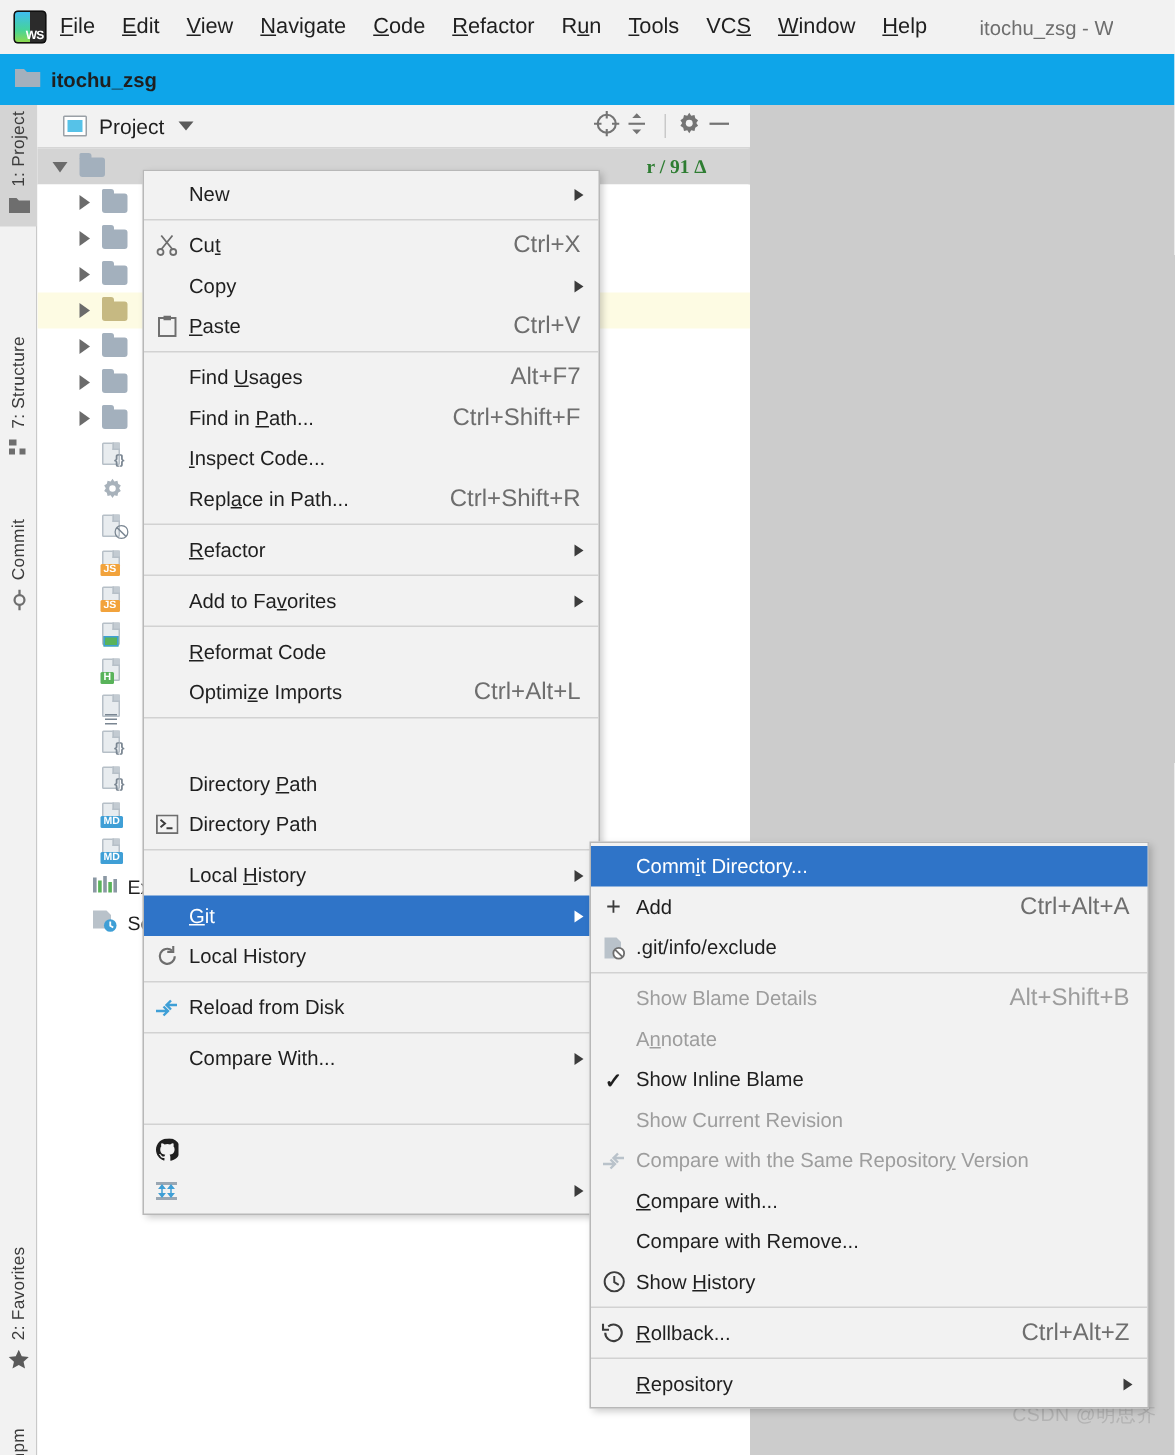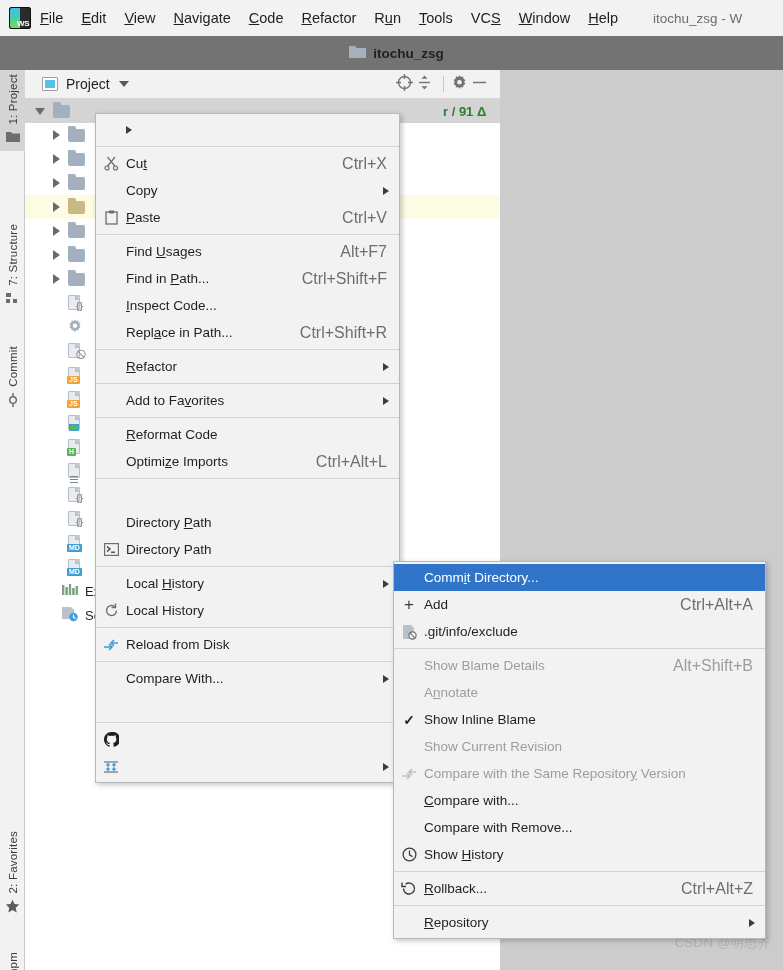--- a/index.html
+++ b/index.html
@@ -43,21 +43,21 @@
   }
   .menubar-item u { text-decoration: underline; }
   .win-title {
     margin-left: 26px; font-size: 13.5px; color: #6e6e6e; white-space: nowrap;
     overflow: hidden;
   }
 
   
   .navbar {
     position: absolute; left: 0; top: 36px; width: 783px; height: 34px;
-    background: #737373; display: flex; align-items: center; justify-content: center;
+    background: #0ea5e9; display: flex; align-items: center;
   }
   .navbar .folder-ico {
     margin-left: 10px; margin-right: 7px; flex: none;
   }
   .navbar .crumb { font-size: 13.5px; font-weight: bold; color: #1f1f1f; }
 
   
   .toolstrip {
     position: absolute; left: 0; top: 70px; width: 25px; height: 900px;
     background: #f2f2f2; border-right: 1px solid #c9c9c9;
@@ -303,21 +303,21 @@
         <svg width="17" height="17" viewBox="0 0 17 17">
             <path d="M2 8.5h13" stroke="#4a4a4a" stroke-width="1.5"></path>
           </svg>
       </span>
     </div>
 
     <div class="treeroot">
       <span class="tw-arrow open" style="margin-left:10px;"></span>
       <span class="folder" style="margin-left:8px;"></span>
       <span class="filelabel" style="font-weight:bold;margin-top:36px;">ito</span>
-      <span style="position:absolute;left:418px;font-weight:bold;color:#2e7d32;">r / 91 Δ</span>
+      <span style="position:absolute;left:406px;font-weight:bold;color:#2e7d32;font-family:Liberation Serif, serif;">r / 91 Δ</span>
     </div>
 
     <div class="tree">
 
       <div class="trow">
           <span class="tw-arrow" style="margin-left:28px;"></span>
           <span class="folder" style="margin-left:8px;"></span>
         </div>
       <div class="trow">
           <span class="tw-arrow" style="margin-left:28px;"></span>
@@ -453,20 +453,21 @@
   </div>
 
   <div class="editorbg">
     <div class="watermark">CSDN @明思齐</div>
   </div>
 
   <div class="menu" id="ctxmenu">
 
     <div class="mi">
       <span class="ic"></span>
+      <span class="lbl">New</span>
       <span class="arrow"></span>
     </div>
     <div class="msep"></div>
 
     <div class="mi">
       <span class="ic">
         <svg width="15" height="15" viewBox="0 0 15 15">
           <circle cx="3" cy="12" r="2" fill="none" stroke="#6e6e6e" stroke-width="1.2"></circle>
           <circle cx="11.5" cy="12" r="2" fill="none" stroke="#6e6e6e" stroke-width="1.2"></circle>
           <path d="M3.3 10.5L11 1M11.2 10.5L3.5 1" stroke="#6e6e6e" stroke-width="1.2"></path>
@@ -561,20 +562,25 @@
       <span class="lbl">Directory Path</span>
     </div>
     <div class="msep"></div>
 
     <div class="mi">
       <span class="ic"></span>
       <span class="lbl">Local <u>H</u>istory</span>
       <span class="arrow"></span>
     </div>
 
+    <div class="mi sel">
+      <span class="ic"></span>
+      <span class="lbl"><u>G</u>it</span>
+      <span class="arrow"></span>
+    </div>
 
     <div class="mi">
       <span class="ic">
         <svg width="15" height="15" viewBox="0 0 15 15">
           <path d="M12.5 7.5a5 5 0 1 1-1.8-3.8" fill="none" stroke="#6e6e6e" stroke-width="1.4"></path>
           <path d="M11.5 0.6v4h-4" fill="none" stroke="#6e6e6e" stroke-width="1.4"></path>
         </svg>
       </span>
       <span class="lbl">Local History</span>
     </div>

